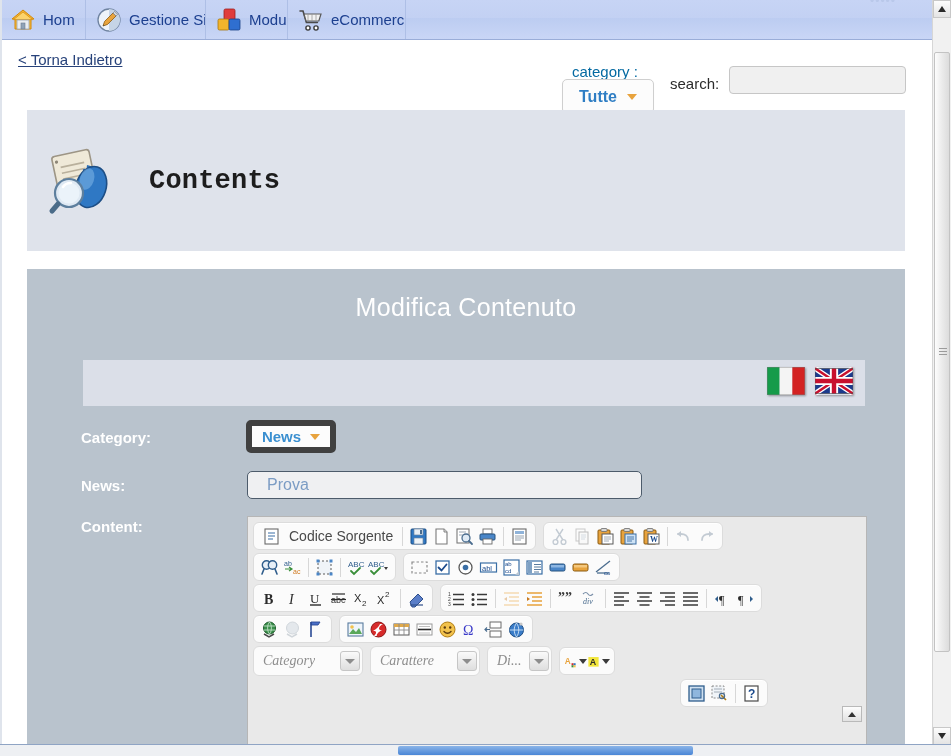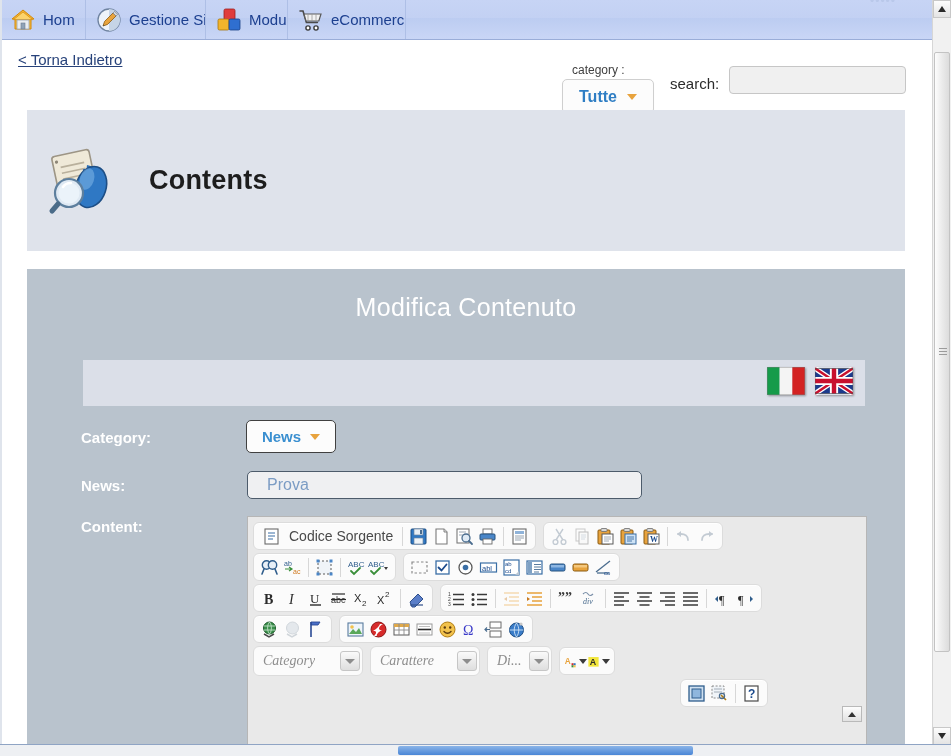--- a/index.html
+++ b/index.html
@@ -83,22 +83,22 @@
   }
 
   .filterbar {
     position: absolute;
     left: 560px; top: 12px;
     width: 360px; height: 60px;
   }
   .cat-label {
     position: absolute;
     left: 12px; top: 10px;
-    font-size: 12px;
-    color: #404040;
+    font-size: 15px;
+    color: #0369a1;
   }
   .cat-select {
     position: absolute;
     left: 2px; top: 26px;
     width: 92px; height: 35px;
     background: #fcfcfc;
     border: 1px solid #cfcfcf;
     border-radius: 5px;
     display: flex;
     align-items: center;
@@ -136,20 +136,21 @@
   }
 
   
   .contents-panel {
     position: absolute;
     left: 27px; top: 69px;
     width: 878px; height: 141px;
     background: #dfe3eb;
     display: flex;
     align-items: center;
+    font-family: Liberation Mono, monospace;
   }
   .contents-icon {
     margin-left: 14px;
     width: 84px; height: 84px;
     flex: 0 0 84px;
   }
   .contents-title {
     margin-left: 24px;
     font-size: 27px;
     font-weight: bold;
@@ -191,21 +192,21 @@
   .rlabel {
     position: absolute;
     font-size: 15px; font-weight: bold; color: #ffffff;
     left: 54px;
   }
   .cat2-select {
     position: absolute;
     left: 219px; top: 151px;
     width: 90px; height: 33px;
     background: #fcfcfc;
-    border: 1px solid #404040;
+    border: 6px solid #404040;
     border-radius: 5px;
     display: flex; align-items: center; justify-content: center; gap: 9px;
     cursor: pointer;
   }
   .cat2-select .val { font-size: 15px; font-weight: bold; color: #3a8fd0; }
 
   .title-input {
     position: absolute;
     left: 220px; top: 202px;
     width: 395px; height: 28px;

